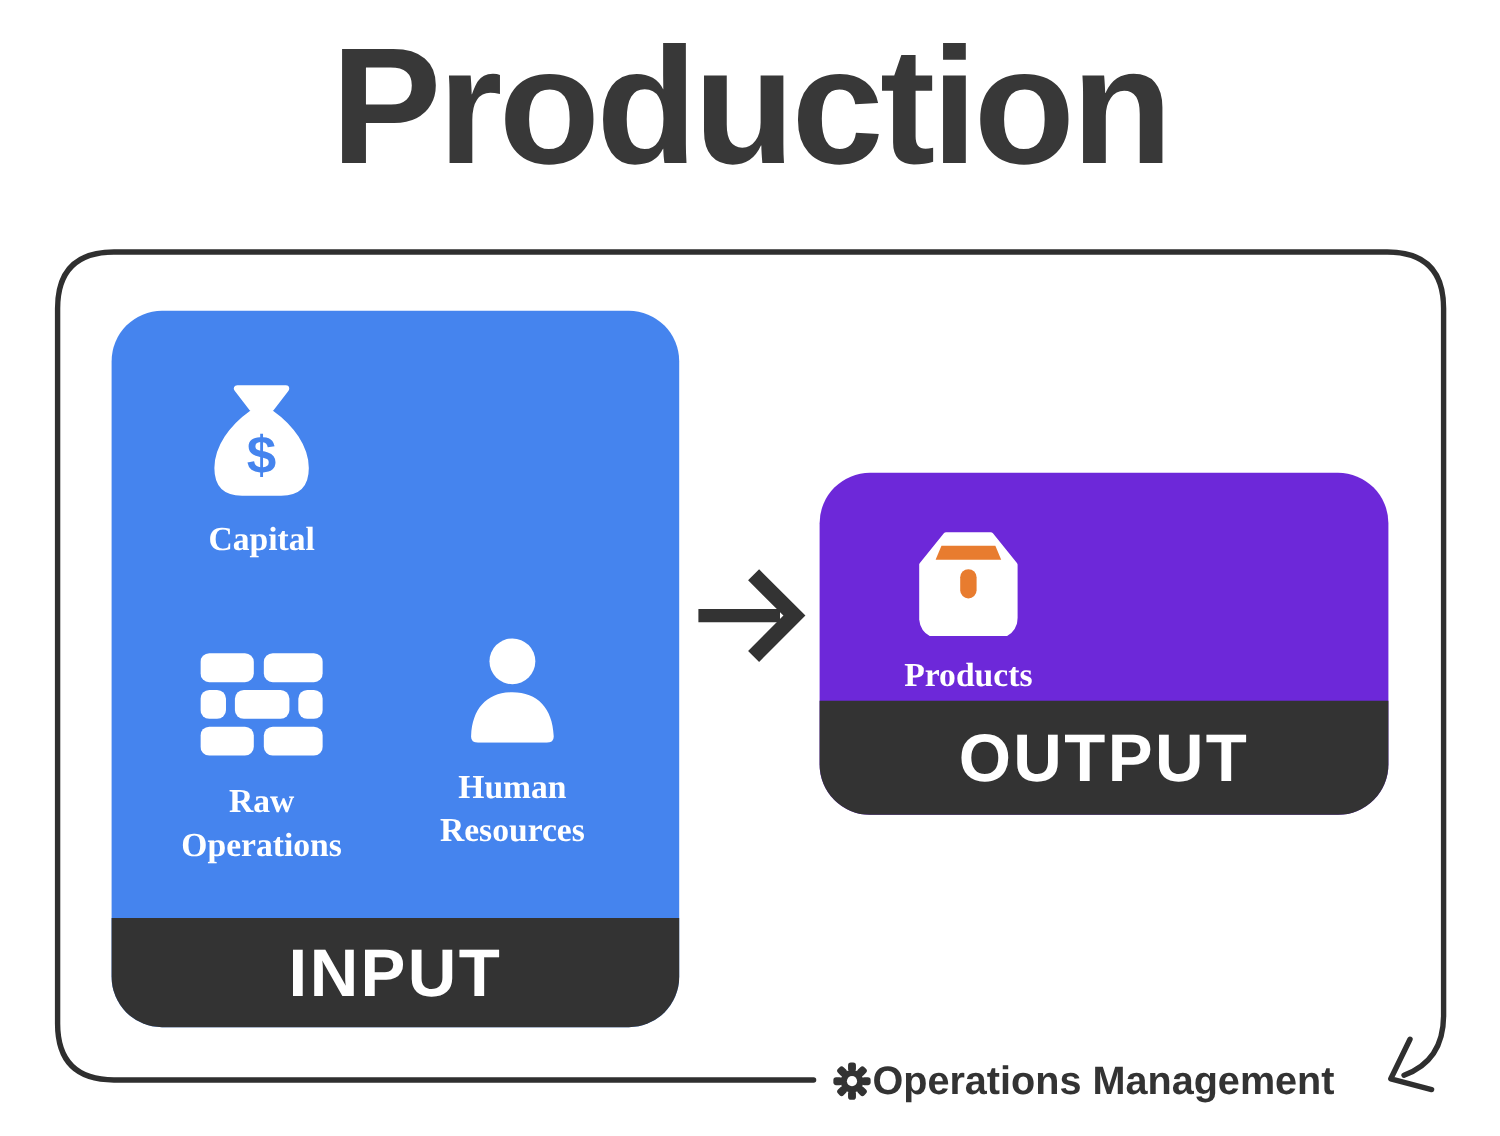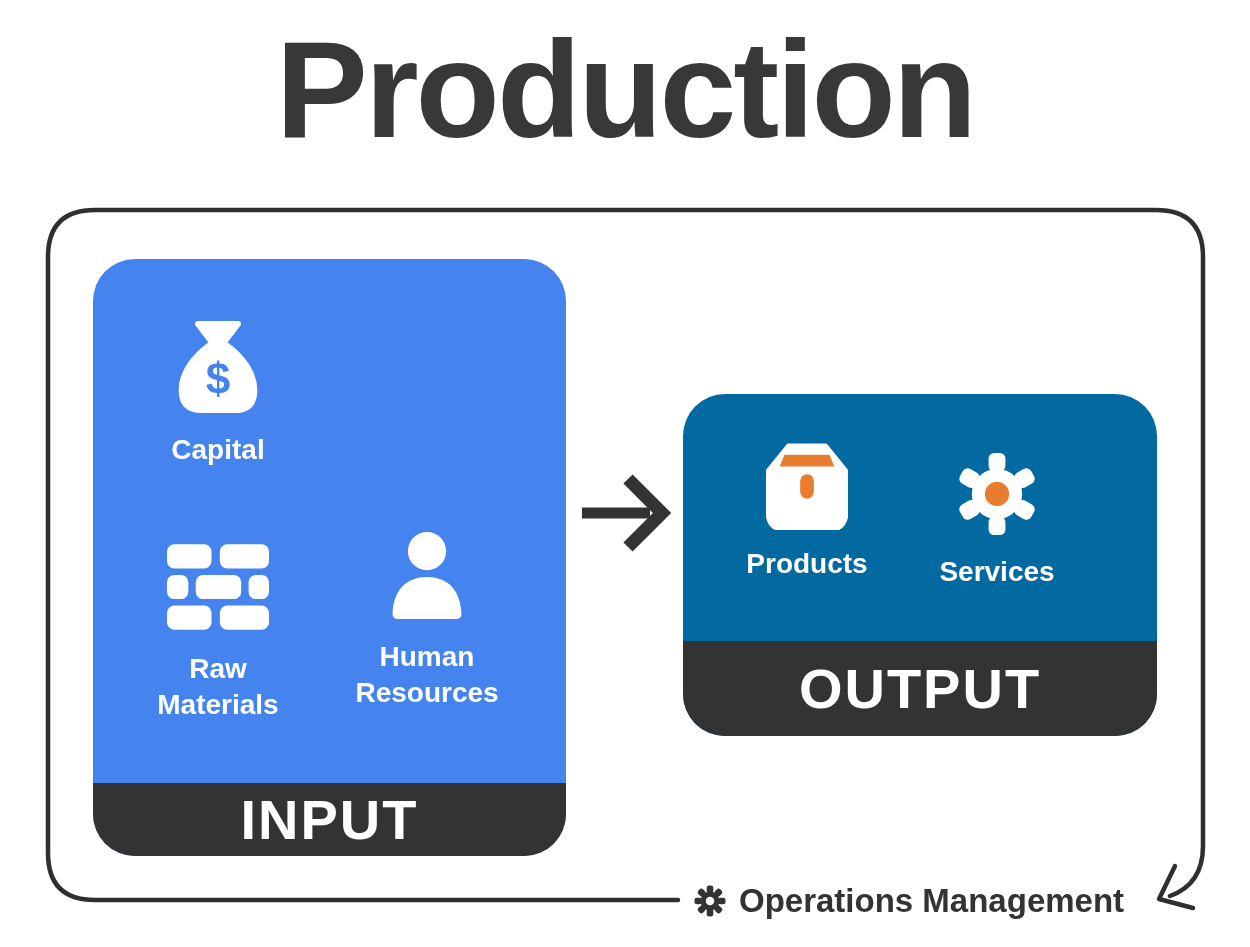--- a/index.html
+++ b/index.html
@@ -8,43 +8,43 @@
     font-family:"Liberation Sans", sans-serif;overflow:hidden;
   }
   .title{
     position:absolute;top:14px;left:0;width:1250px;text-align:center;
     font-size:138px;font-weight:bold;color:#383838;letter-spacing:-3px;
     line-height:1.1;margin:0;
   }
   svg.overlay{position:absolute;left:0;top:0;width:1250px;height:947px;}
   .box{position:absolute;border-radius:42px;}
   .box-input{left:93px;top:259px;width:473px;height:597px;background:#4584EE;}
-  .box-output{left:683px;top:394px;width:474px;height:342px;background:#0369a1;}
+  .box-output{left:683px;top:394px;width:474px;height:285px;background:#6d28d9;}
   .box-footer{
     position:absolute;left:0;bottom:0;width:100%;background:#333333;
     border-radius:0 0 42px 42px;display:flex;align-items:center;justify-content:center;
     color:#ffffff;font-weight:bold;font-size:56px;letter-spacing:2px;margin-top:18px;
   }
-  .box-input .box-footer{height:73px;}
+  .box-input .box-footer{height:91px;}
   .box-output .box-footer{height:95px;}
   .cell{position:absolute;width:220px;text-align:center;}
   .icon-slot{height:100px;display:flex;align-items:center;justify-content:center;}
   .box-output .icon-slot{height:92px;}
   .cell-label{
     width:164px;margin:14px auto 0;color:#ffffff;font-weight:bold;
-    font-size:28px;line-height:36px;
+    font-size:28px;line-height:36px;font-family:Liberation Serif, serif;
   }
   .cap-cell{left:15px;top:59px;}
   .nat-cell{left:224px;top:59px;}
   .raw-cell{left:15px;top:278px;}
   .hum-cell{left:224px;top:266px;}
   .prod-cell{left:14px;top:46px;width:220px;}
   .serv-cell{left:204px;top:54px;width:220px;}
   .ops-row{
-    position:absolute;left:694px;top:882px;display:flex;align-items:center;gap:13px;
+    position:absolute;left:694px;top:882px;display:flex;align-items:center;gap:1px;
   }
   .ops-label{font-size:33px;font-weight:bold;color:#333333;white-space:nowrap;}
 </style>
 </head>
 <body>
 
 <h1 class="title">Production</h1>
 
 <svg class="overlay" viewBox="0 0 1250 947">
   <g>
@@ -78,21 +78,21 @@
           <rect x="0" y="0" width="48" height="26" rx="8"></rect>
           <rect x="57" y="0" width="53" height="26" rx="8"></rect>
           <rect x="0" y="33" width="23" height="26" rx="8"></rect>
           <rect x="31" y="33" width="49" height="26" rx="8"></rect>
           <rect x="88" y="33" width="22" height="26" rx="8"></rect>
           <rect x="0" y="66" width="48" height="26" rx="8"></rect>
           <rect x="57" y="66" width="53" height="26" rx="8"></rect>
         </g>
       </svg>
     </div>
-    <div class="cell-label">Raw Materials</div>
+    <div class="cell-label">Raw Operations</div>
   </div>
 
   <div class="cell hum-cell">
     <div class="icon-slot">
       <svg viewBox="0 0 90 92" width="86" height="88">
         <circle cx="45" cy="21" r="20" fill="#ffffff"></circle>
         <path d="M45 48 C67 48 80 62 81 86 Q81.5 92 75 92 L15 92 Q8.5 92 9 86 C10 62 23 48 45 48 Z" fill="#ffffff"></path>
       </svg>
     </div>
     <div class="cell-label">Human Resources</div>
@@ -107,37 +107,20 @@
     <div class="icon-slot">
       <svg viewBox="0 0 84 90" width="82" height="88">
         <path d="M23 4 L61 4 L82 30 L82 71 Q82 90 63 90 L21 90 Q2 90 2 71 L2 30 Z" fill="#ffffff" stroke="#ffffff" stroke-width="5" stroke-linejoin="round"></path>
         <path d="M19 13 L65 13 L70 25 L14 25 Z" fill="#E87C2F"></path>
         <rect x="35" y="33" width="14" height="25" rx="7" fill="#E87C2F"></rect>
       </svg>
     </div>
     <div class="cell-label">Products</div>
   </div>
 
-  <div class="cell serv-cell">
-    <div class="icon-slot">
-      <svg viewBox="0 0 90 90" width="84" height="84">
-        <g fill="#ffffff">
-          <circle cx="45" cy="45" r="27"></circle>
-          <rect x="36" y="1" width="18" height="20" rx="6"></rect>
-          <rect x="36" y="1" width="18" height="20" rx="6" transform="rotate(60 45 45)"></rect>
-          <rect x="36" y="1" width="18" height="20" rx="6" transform="rotate(120 45 45)"></rect>
-          <rect x="36" y="1" width="18" height="20" rx="6" transform="rotate(180 45 45)"></rect>
-          <rect x="36" y="1" width="18" height="20" rx="6" transform="rotate(240 45 45)"></rect>
-          <rect x="36" y="1" width="18" height="20" rx="6" transform="rotate(300 45 45)"></rect>
-        </g>
-        <circle cx="45" cy="45" r="13" fill="#E87C2F"></circle>
-      </svg>
-    </div>
-    <div class="cell-label">Services</div>
-  </div>
 
   <div class="box-footer">OUTPUT</div>
 </div>
 
 <div class="ops-row">
   <span style="display:flex;">
     <svg viewBox="0 0 34 34" width="32" height="32">
       <g fill="#333333">
         <circle cx="17" cy="17" r="10"></circle>
         <rect x="13.5" y="0.5" width="7" height="8" rx="2.5"></rect>

